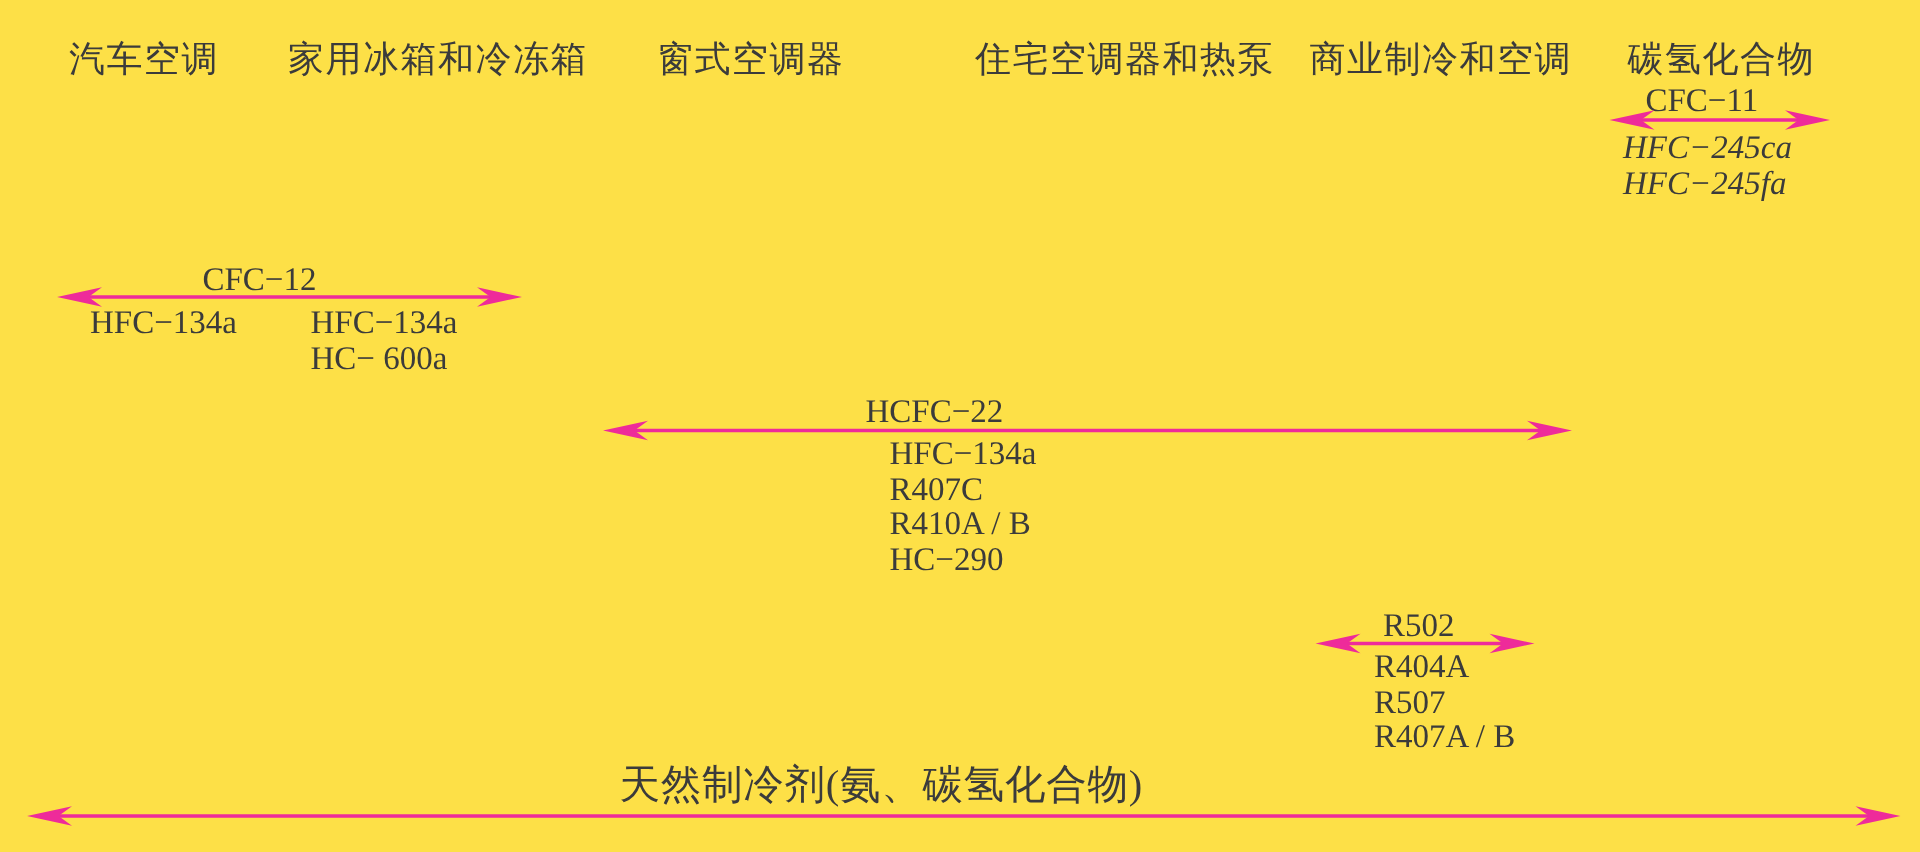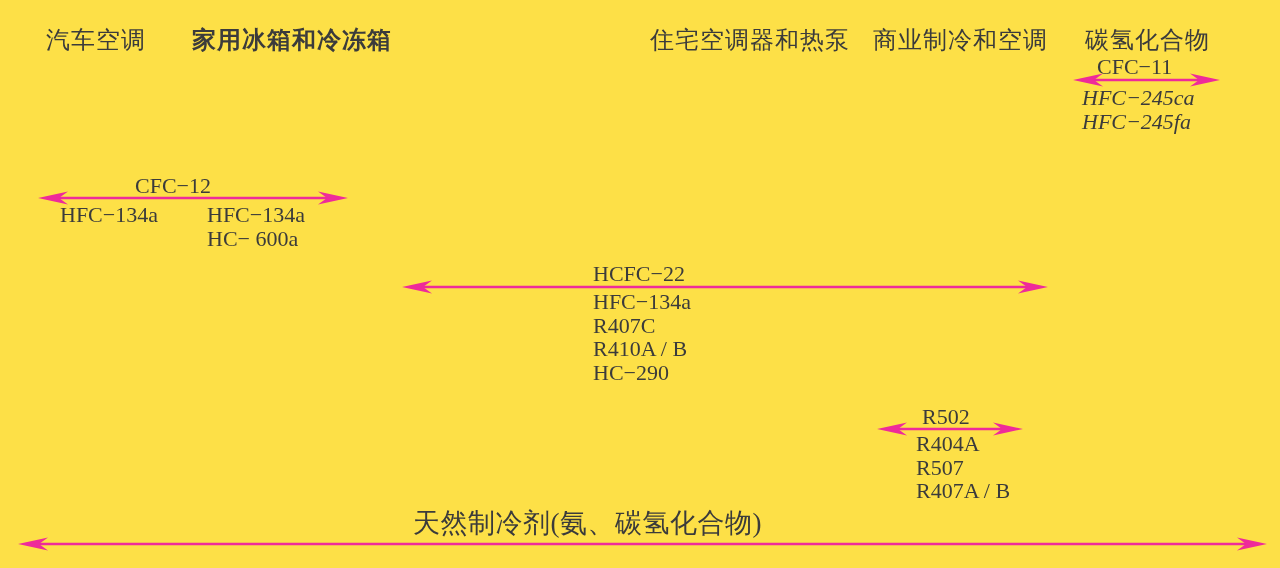--- a/index.html
+++ b/index.html
@@ -48,21 +48,22 @@
     position: absolute;
     overflow: visible;
     display: block;
   }
 </style>
 </head>
 <body>
 
 <div id="diagram" style="background: #fde047;">
     <div class="header" style="left: 46px; top: 25px;">汽车空调</div>
-    <div class="header" style="left: 192px; top: 25px; font-weight: bold;">家用冰箱和冷冻箱</div>
+    <div class="header" style="left: 192px; top: 25px;">家用冰箱和冷冻箱</div>
+    <div class="header" style="left: 438px; top: 25px;">窗式空调器</div>
     <div class="header" style="left: 650px; top: 25px;">住宅空调器和热泵</div>
     <div class="header" style="left: 873px; top: 25px;">商业制冷和空调</div>
     <div class="header" style="left: 1085px; top: 25px;">碳氢化合物</div>
     <div>
       <div class="chem-label" style="left: 1097px; top: 55px;">CFC−11</div>
       <svg class="arrow-svg" width="147" height="20" viewBox="0 0 147 20" style="left: 1073px; top: 70px;">
         <line x1="12" y1="10" x2="135" y2="10" stroke="#ee2b9a" stroke-width="2.3"></line>
         <path d="M0,10 L30,3.5 L21,10 L30,16.5 Z" fill="#ee2b9a"></path>
         <path d="M147,10 L117,3.5 L126,10 L117,16.5 Z" fill="#ee2b9a"></path>
       </svg>
@@ -80,21 +81,21 @@
       </svg>
       <div class="stack" style="left: 60px; top: 203px;">
         <div class="chem-line">HFC−134a</div>
       </div>
       <div class="stack" style="left: 207px; top: 203px;">
         <div class="chem-line">HFC−134a</div>
         <div class="chem-line">HC− 600a</div>
       </div>
     </div>
     <div>
-      <div class="chem-label" style="left: 593px; top: 262px;">HCFC−22</div>
+      <div class="chem-label" style="left: 577px; top: 262px;">HCFC−22</div>
       <svg class="arrow-svg" width="646" height="20" viewBox="0 0 646 20" style="left: 402px; top: 277px;">
         <line x1="12" y1="10" x2="634" y2="10" stroke="#ee2b9a" stroke-width="2.3"></line>
         <path d="M0,10 L30,3.5 L21,10 L30,16.5 Z" fill="#ee2b9a"></path>
         <path d="M646,10 L616,3.5 L625,10 L616,16.5 Z" fill="#ee2b9a"></path>
       </svg>
       <div class="stack" style="left: 593px; top: 290px;">
         <div class="chem-line">HFC−134a</div>
         <div class="chem-line">R407C</div>
         <div class="chem-line">R410A / B</div>
         <div class="chem-line">HC−290</div>

